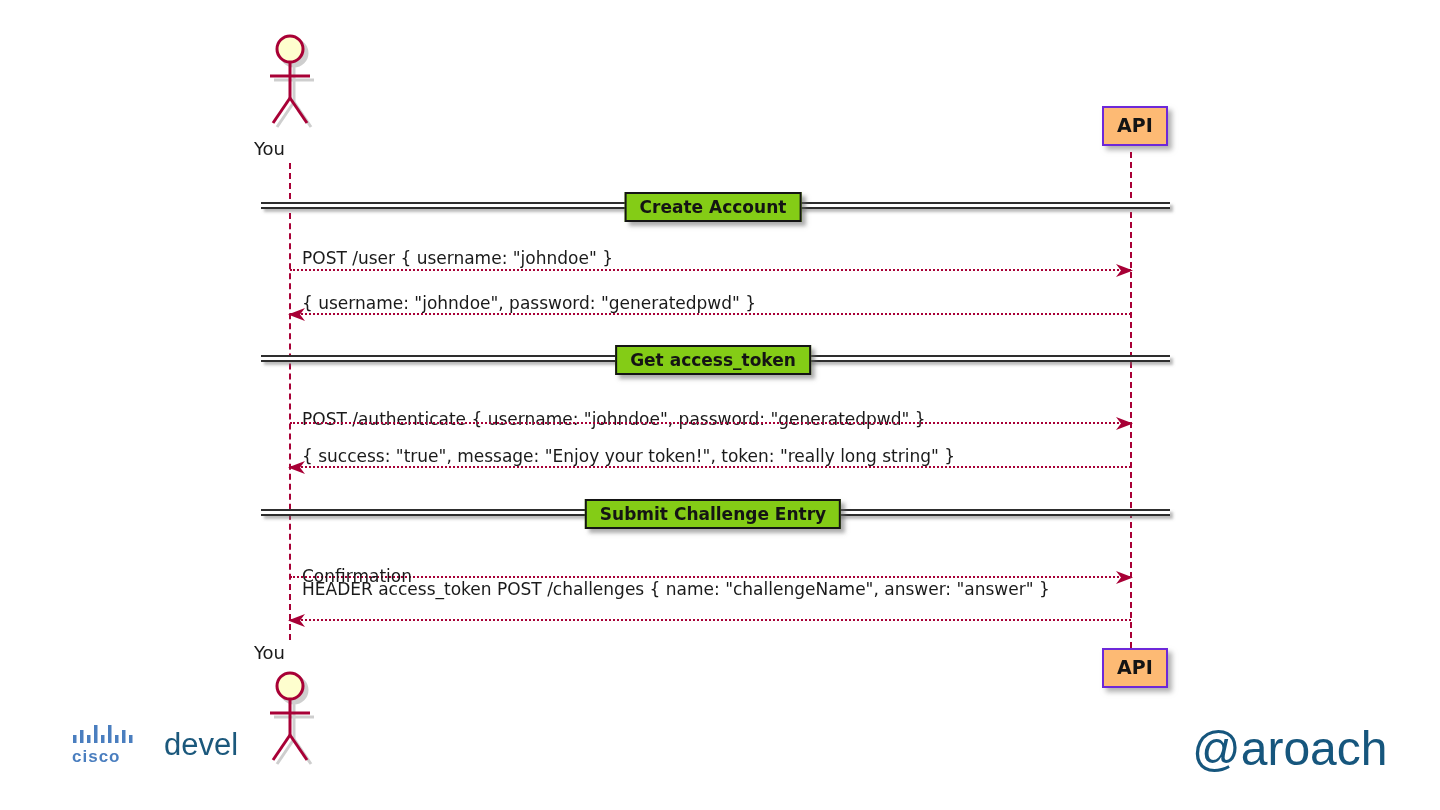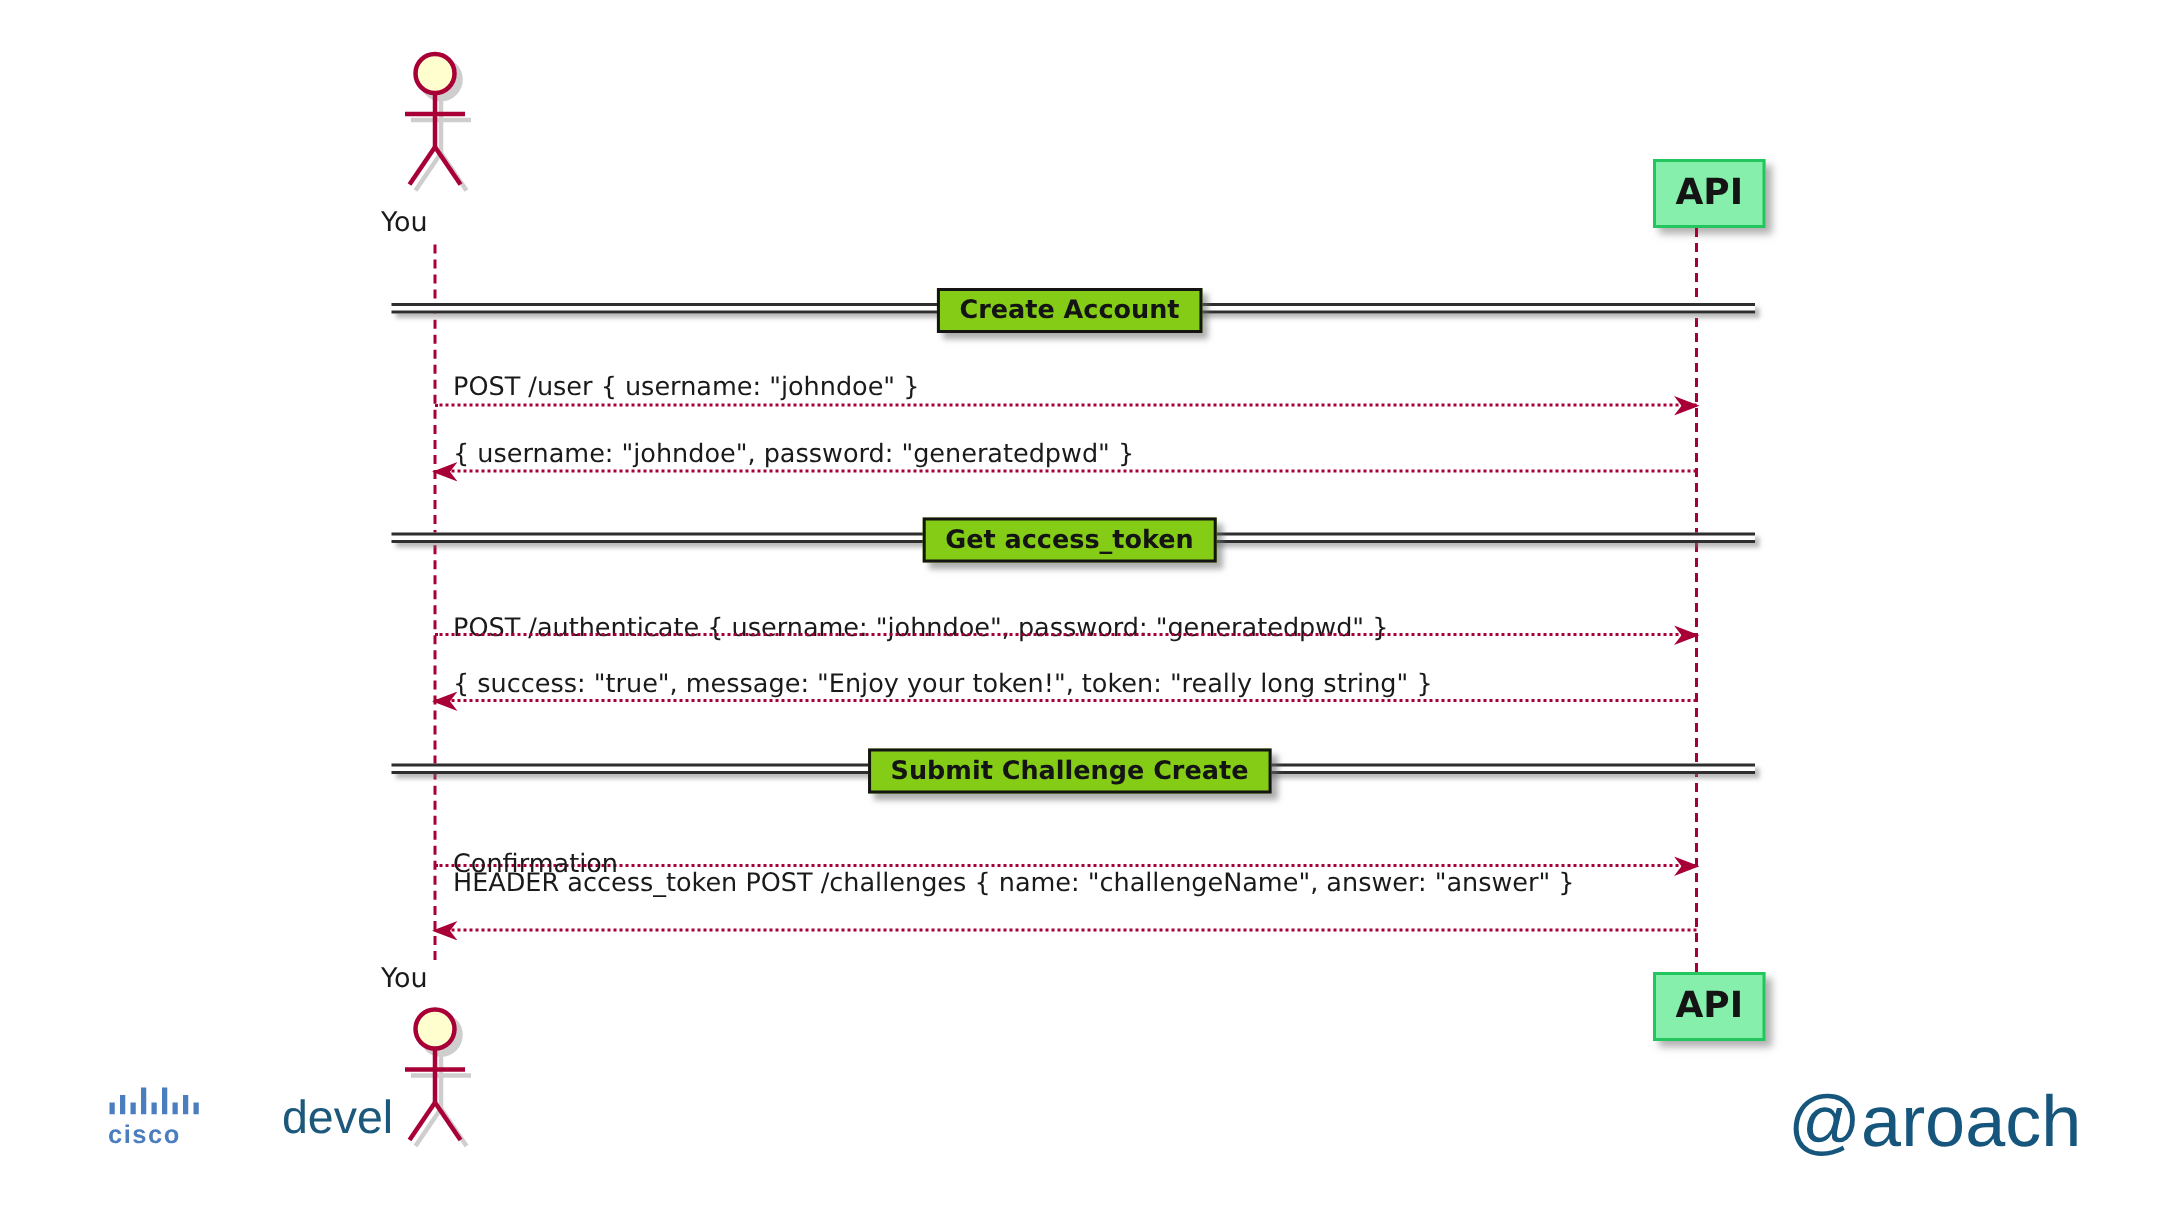--- a/index.html
+++ b/index.html
@@ -2,22 +2,22 @@
 <html><head>
 <meta charset="utf-8">
 <style>
   html,body{margin:0;padding:0;background:#fff;}
   .slide{position:relative;width:1440px;height:810px;background:#ffffff;overflow:hidden;
          font-family:"DejaVu Sans",sans-serif;color:#141414;}
   .abs{position:absolute;}
 
   
   .plabel{position:absolute;width:72px;font-size:18px;color:#1a1a1a;}
-  .participant{position:absolute;background:#86efac;border:2px solid #22c55e;color:#141414;
-               font-weight:bold;font-size:24px;padding:7px 13px;line-height:1.15;
+  .participant{position:absolute;background:#fdba74;border:2px solid #6d28d9;color:#141414;
+               font-weight:bold;font-size:19px;padding:7px 13px;line-height:1.15;
                box-shadow:4px 4px 5px rgba(125,125,125,.6);}
   .lifeline{position:absolute;width:0;border-left:2px dashed #A80036;}
 
   
   .divider-rule{position:absolute;left:261px;width:909px;height:3px;background:#fff;
                 border-top:2px solid #2e2e2e;border-bottom:2px solid #2e2e2e;
                 box-shadow:3px 3px 3px rgba(120,120,120,.5);}
   .divider-label{position:absolute;left:713px;transform:translateX(-50%);background:#84cc16;
                  border:2px solid #141414;padding:3px 13px;font-weight:bold;font-size:17px;
                  white-space:nowrap;box-shadow:4px 4px 4px rgba(105,105,105,.55);}
@@ -26,21 +26,21 @@
   .msg-text{position:absolute;left:302px;font-size:17px;white-space:nowrap;color:#1a1a1a;}
   .msg-arrow{position:absolute;left:290px;width:841px;height:0;border-top:2px dotted #A80036;}
   .msg-arrow svg{position:absolute;top:-7px;}
   .msg-arrow.right svg{right:-2px;}
   .msg-arrow.left svg{left:-2px;}
 
   
   .cisco-wrap{position:absolute;left:72px;top:722px;width:68px;}
   .cisco-word{font-family:"Liberation Sans",sans-serif;font-weight:bold;font-size:17px;
               letter-spacing:1px;color:#4a7ebf;line-height:1;margin-top:1px;}
-  .devel-text{position:absolute;left:188px;top:727px;font-family:"Liberation Sans",sans-serif;
+  .devel-text{position:absolute;left:164px;top:727px;font-family:"Liberation Sans",sans-serif;
               font-size:31px;color:#1b587c;}
   .handle-text{position:absolute;left:1192px;top:721px;font-family:"Liberation Sans",sans-serif;
                font-size:48px;color:#16567d;}
 </style>
 </head>
 <body>
 
 <div class="slide">
 
   <svg class="abs" style="left:254px;top:26px" width="74" height="110" viewBox="0 0 74 110">
@@ -94,21 +94,21 @@
   </div>
 
   <div class="msg-text" style="top:446px">{ success: "true", message: "Enjoy your token!", token: "really long string" }</div>
   <div class="msg-arrow left" style="top:466px">
     <svg width="17" height="13" viewBox="0 0 17 13">
       <polygon points="17,0 0,6.5 17,13 12,6.5" fill="#A80036"></polygon>
     </svg>
   </div>
 
   <div class="divider-rule" style="top:509px"></div>
-  <div class="divider-label" style="top:499px">Submit Challenge Create</div>
+  <div class="divider-label" style="top:499px">Submit Challenge Entry</div>
 
   <div class="msg-text" style="top:579px">HEADER access_token POST /challenges { name: "challengeName", answer: "answer" }</div>
   <div class="msg-arrow right" style="top:576px">
     <svg width="17" height="13" viewBox="0 0 17 13">
       <polygon points="0,0 17,6.5 0,13 5,6.5" fill="#A80036"></polygon>
     </svg>
   </div>
 
   <div class="msg-text" style="top:566px">Confirmation</div>
   <div class="msg-arrow left" style="top:619px">

